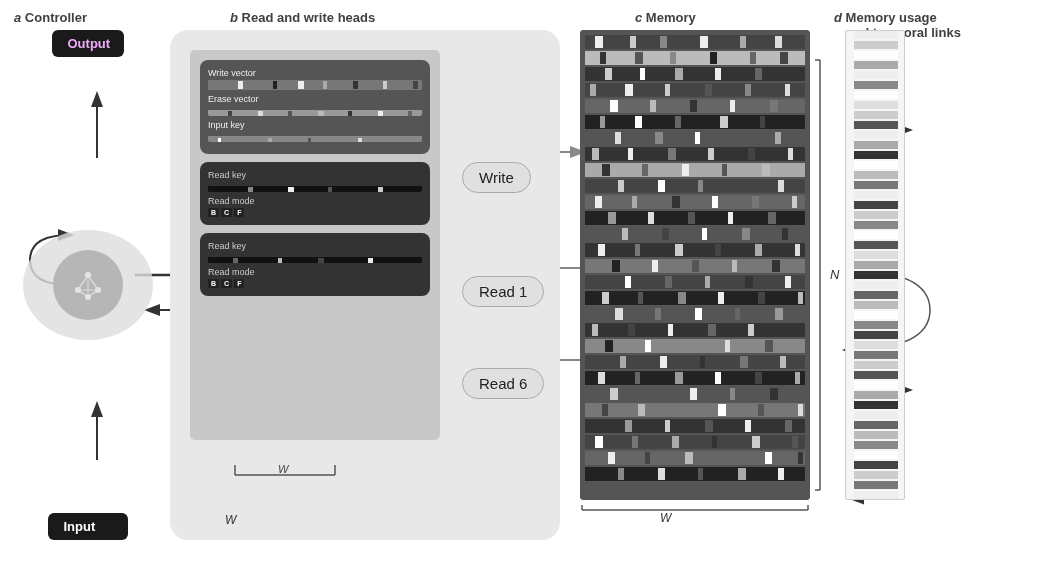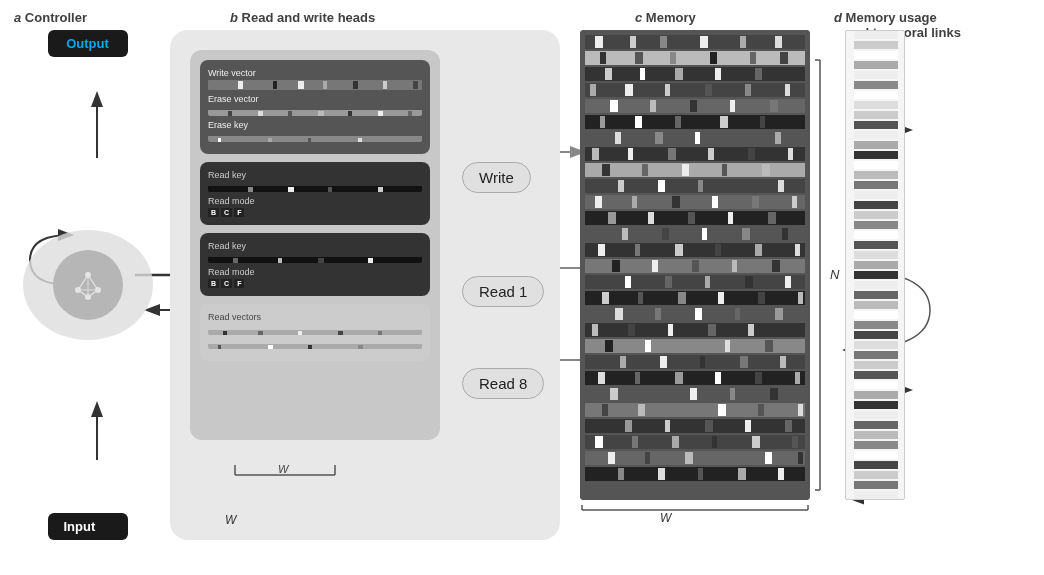--- a/index.html
+++ b/index.html
@@ -35,27 +35,27 @@
       top: 30px;
       width: 155px;
       height: 510px;
       display: flex;
       flex-direction: column;
       align-items: center;
       justify-content: space-between;
     }
     .box-output {
       background: #1a1a1a;
-      color: #0ea5e9;
+      color: #f0abfc;
       border-radius: 6px;
       padding: 6px 16px;
       font-size: 13px;
       font-weight: bold;
       text-align: center;
-      width: 80px;
+      width: 72px;
     }
     .box-input {
       background: #1a1a1a;
       color: #fff;
       border-radius: 6px;
       padding: 6px 16px;
       font-size: 13px;
       font-weight: bold;
       width: 80px;
     }
@@ -82,21 +82,21 @@
       background: #e8e8e8;
       border-radius: 18px;
     }
     .panel-b-inner {
       position: absolute;
       left: 20px;
       top: 20px;
       width: 250px;
       height: 390px;
       background: #c8c8c8;
-      border-radius: 12px;
+      border-radius: 5px;
       padding: 10px;
     }
     
     .write-section {
       background: #555;
       border-radius: 8px;
       padding: 8px;
       margin-bottom: 8px;
     }
     .vector-label {
@@ -337,21 +337,21 @@
             <rect x="0" y="0" width="100%" height="10" fill="#999"></rect>
             <rect x="20" y="1" width="4" height="8" fill="#444"></rect>
             <rect x="50" y="1" width="5" height="8" fill="#ddd"></rect>
             <rect x="80" y="1" width="4" height="8" fill="#555"></rect>
             <rect x="110" y="1" width="6" height="8" fill="#bbb"></rect>
             <rect x="140" y="1" width="4" height="8" fill="#333"></rect>
             <rect x="170" y="1" width="5" height="8" fill="#eee"></rect>
             <rect x="200" y="1" width="4" height="8" fill="#666"></rect>
           </svg>
         </div>
-        <div class="vector-label">Erase key</div>
+        <div class="vector-label">Input key</div>
         <div class="vector-bar">
           <svg width="100%" height="10">
             <rect x="0" y="0" width="100%" height="10" fill="#888"></rect>
             <rect x="10" y="2" width="3" height="6" fill="#fff"></rect>
             <rect x="60" y="2" width="4" height="6" fill="#aaa"></rect>
             <rect x="100" y="2" width="3" height="6" fill="#555"></rect>
             <rect x="150" y="2" width="4" height="6" fill="#ddd"></rect>
           </svg>
         </div>
       </div>
@@ -387,42 +387,20 @@
           </svg>
         </div>
         <div class="vector-label" style="color:#ccc;">Read mode</div>
         <div class="bcf-label">
           <span class="bcf-box">B</span>
           <span class="bcf-box">C</span>
           <span class="bcf-box">F</span>
         </div>
       </div>
 
-      <div class="read-vectors-section">
-        <div style="font-size:9px; color:#444; margin-bottom:3px;">Read vectors</div>
-        <div class="vector-bar">
-          <svg width="100%" height="9">
-            <rect x="0" y="0" width="100%" height="9" fill="#aaa"></rect>
-            <rect x="15" y="1" width="4" height="7" fill="#333"></rect>
-            <rect x="50" y="1" width="5" height="7" fill="#666"></rect>
-            <rect x="90" y="1" width="4" height="7" fill="#eee"></rect>
-            <rect x="130" y="1" width="5" height="7" fill="#444"></rect>
-            <rect x="170" y="1" width="4" height="7" fill="#777"></rect>
-          </svg>
-        </div>
-        <div class="vector-bar" style="margin-top:3px;">
-          <svg width="100%" height="9">
-            <rect x="0" y="0" width="100%" height="9" fill="#aaa"></rect>
-            <rect x="10" y="1" width="3" height="7" fill="#555"></rect>
-            <rect x="60" y="1" width="5" height="7" fill="#fff"></rect>
-            <rect x="100" y="1" width="4" height="7" fill="#333"></rect>
-            <rect x="150" y="1" width="5" height="7" fill="#888"></rect>
-          </svg>
-        </div>
-      </div>
 
     </div>
 
     <div style="position:absolute; left:60px; top:430px;">
       <svg width="110" height="20">
         <line x1="5" y1="5" x2="5" y2="15" stroke="#555" stroke-width="1.5"></line>
         <line x1="5" y1="15" x2="105" y2="15" stroke="#555" stroke-width="1.5"></line>
         <line x1="105" y1="15" x2="105" y2="5" stroke="#555" stroke-width="1.5"></line>
         <text x="48" y="13" font-size="11" font-style="italic" fill="#444">W</text>
       </svg>
@@ -430,21 +408,21 @@
 
     <div class="action-btn" style="left:292px; top:132px;">
       <span>Write</span>
     </div>
 
     <div class="action-btn" style="left:292px; top:246px;">
       <span>Read 1</span>
     </div>
 
     <div class="action-btn" style="left:292px; top:338px;">
-      <span>Read 8</span>
+      <span>Read 6</span>
     </div>
 
   </div>
 
   <div class="panel-c">
     <svg width="230" height="470">
 
       <rect x="0" y="0" width="230" height="470" fill="#555"></rect>
 
       <rect x="5" y="5" width="220" height="14" fill="#444"></rect>

